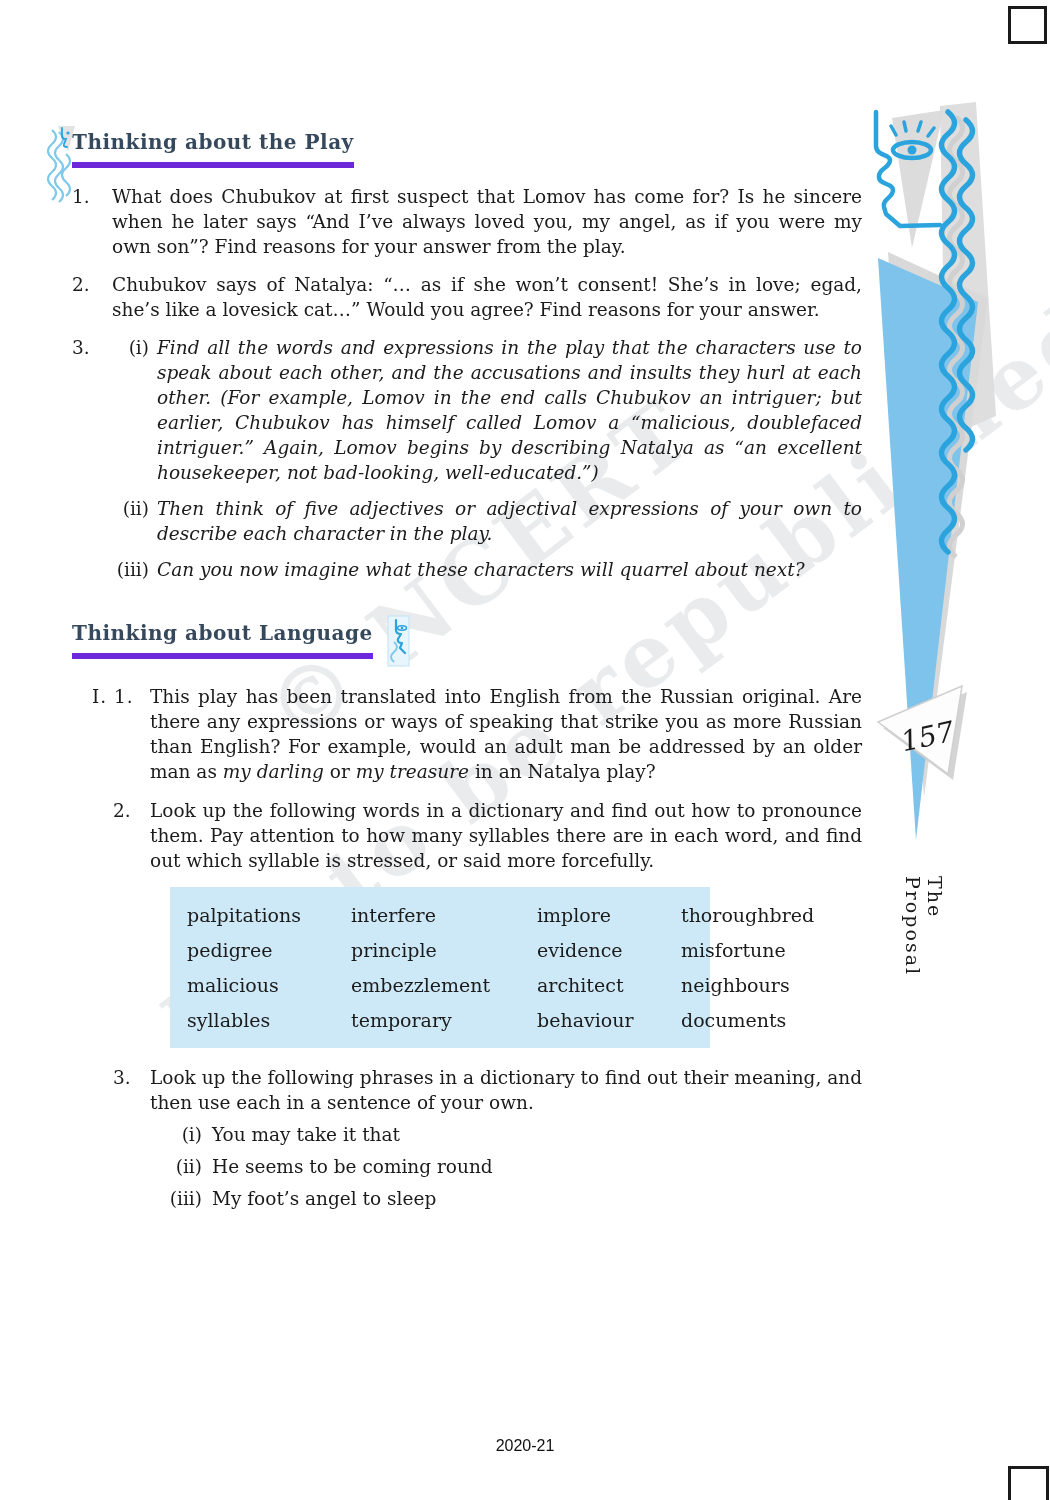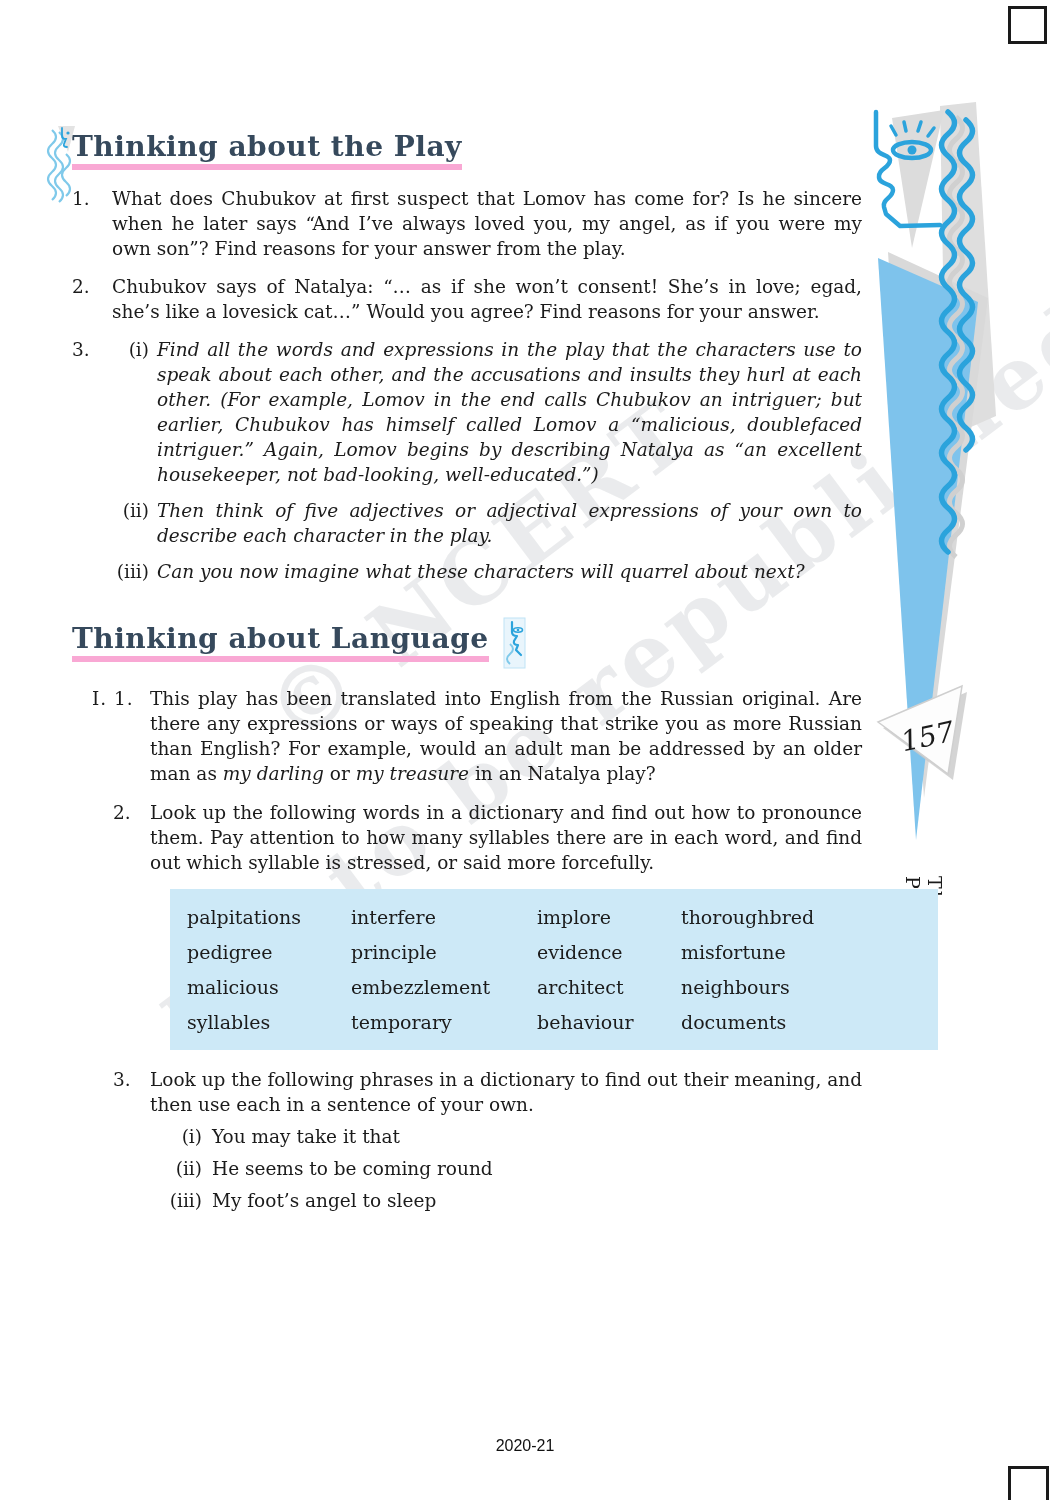--- a/index.html
+++ b/index.html
@@ -27,22 +27,22 @@
     position:absolute; left:902px; top:876px; height:140px;
     writing-mode:vertical-rl; font-size:19px; letter-spacing:2px;
     font-family:"DejaVu Serif", serif; color:#1b1b1b;
   }
 
   
   .content{position:absolute; left:72px; top:130px; width:790px;}
 
   .h-row{display:flex; align-items:flex-start; position:relative; margin-bottom:16px;}
   .h-title{
-    display:inline-block; font-size:28px; font-weight:bold; color:#36495c;
-    letter-spacing:.5px; border-bottom:6px solid #f9a8d4; padding-bottom:1px;
+    display:inline-block; font-size:20px; font-weight:bold; color:#36495c;
+    letter-spacing:.5px; border-bottom:6px solid #6d28d9; padding-bottom:8px;
     font-family:"DejaVu Serif", serif;
   }
   .hicon1{position:absolute; left:-28px; top:-6px;}
   .hicon2{margin-left:9px; margin-top:2px;}
 
   .txt{font-size:18.5px; line-height:25px; text-align:justify;}
 
   .item{display:flex; margin-bottom:13px;}
   .item > .num{width:40px; flex:none;}
   .item > .bodytxt{flex:1;}
@@ -57,21 +57,21 @@
   .litem > .num.roman{padding-left:20px; letter-spacing:1px;}
   .litem > .bodytxt{flex:1;}
   .it{font-style:italic;}
 
   .note{
     margin-left:78px; margin-bottom:19px; color:#1e9cd7; font-weight:bold;
     font-size:19px; line-height:26px; text-align:justify;
   }
 
   .wordbox{
-    margin-left:98px; width:768px; box-sizing:border-box;
+    margin-left:98px; width:540px; box-sizing:border-box;
     background:#cde9f7; padding:13px 10px 13px 17px;
     display:grid; grid-template-columns:164px 186px 144px auto; row-gap:5px;
     font-size:19px; line-height:30px; margin-bottom:17px; text-align:left;
   }
 
   .phrases{margin-top:6px;}
   .phrase{display:flex; margin-bottom:5px; line-height:27px;}
   .phrase > .subnum{width:52px; flex:none; text-align:right; padding-right:10px;}
 
   .footer{

